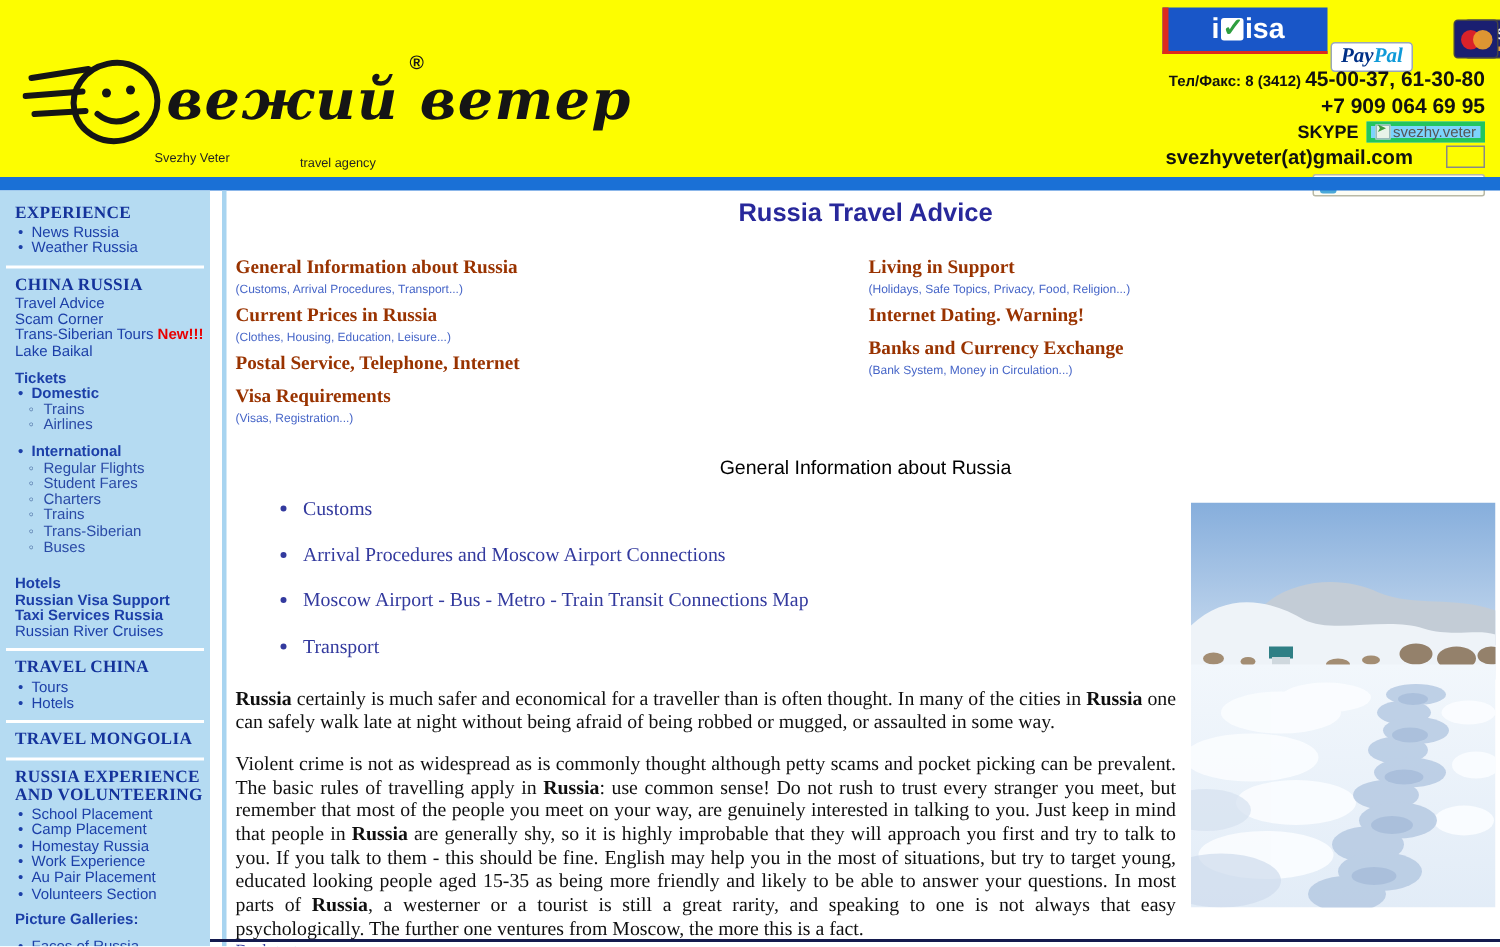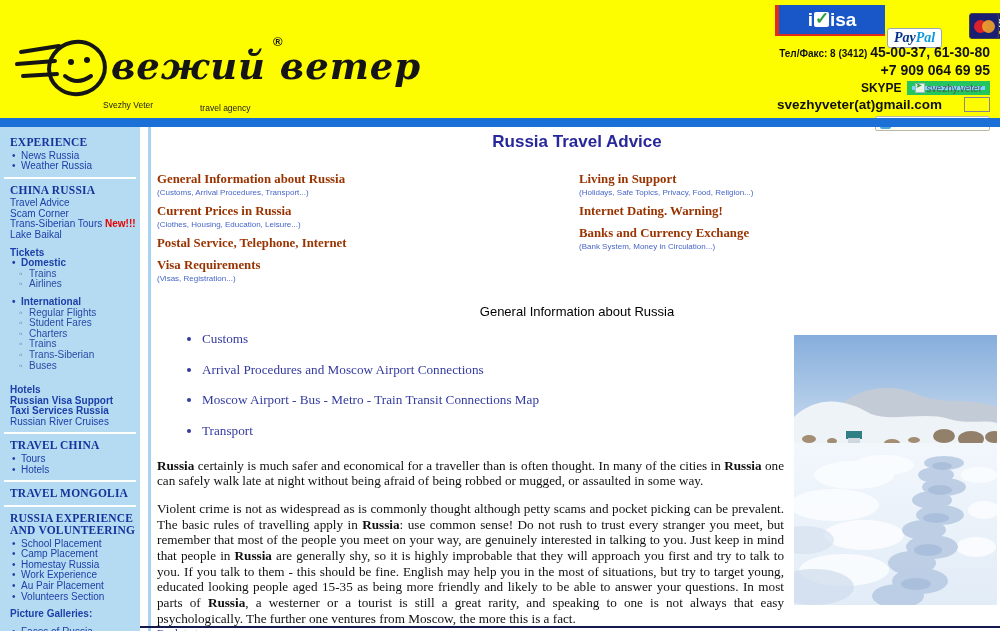--- a/index.html
+++ b/index.html
@@ -28,21 +28,21 @@
   .card-visa .gold { width:22px; height:3px; background:#e8a33d; margin-top:2px; }
   .card-mc { left:969px; width:30px; background:#1a1f71; }
   .card-mc .c1 { position:absolute; left:4px; top:6px; width:13px; height:13px; border-radius:50%; background:#d9222a; }
   .card-mc .c2 { position:absolute; left:12px; top:6px; width:13px; height:13px; border-radius:50%; background:#ee9f2d; opacity:.92; }
 
   .contact { position:absolute; right:10px; top:44px; text-align:right; color:#111; }
   .tel-row { font-size:14px; font-weight:bold; }
   .tel-row .tel-label { font-size:10px; font-weight:bold; }
   .mobile-row { font-size:14px; font-weight:bold; margin-top:2px; }
   .skype-row { margin-top:3px; font-size:12px; font-weight:bold; display:flex; align-items:center; justify-content:flex-end; gap:5px; }
-  .skype-badge { display:inline-flex; align-items:center; gap:2px; background:#7dd3fc; border:5px solid #22c55e; font-size:10px; font-weight:normal; color:#555; padding:0 3px; height:14px; }
+  .skype-badge { display:inline-flex; align-items:center; gap:2px; background:#7dd3fc; border:3px solid #22c55e; font-size:10px; font-weight:normal; color:#555; padding:0 3px; height:14px; }
   .skype-badge .sb-ic { width:10px; height:10px; background:#e8f3e8; border:1px solid #9bb; position:relative; }
   .skype-badge .sb-ic::after { content:"➤"; position:absolute; left:0; top:-3px; font-size:8px; color:#3a9a3a; }
   .email-row { margin-top:2px; font-size:13.5px; font-weight:bold; display:flex; align-items:center; justify-content:flex-end; gap:22px; }
   .flag { width:26px; height:15px; border:1px solid #888; display:flex; flex-direction:column; } .flag .f-w { background:#fff; } .flag .f-b { background:#0039a6; } .flag .f-r { background:#d52b1e; }
   .icons-row { margin-top:4px; display:flex; align-items:center; justify-content:flex-end; gap:6px; }
   .mail-icon { font-size:13px; color:#555; line-height:12px; }
   .tw-badge { display:inline-flex; align-items:center; gap:3px; background:#fdfdf5; border:1px solid #b9b9a6; border-radius:2px; padding:1px 4px; height:15px; }
   .tw-ic { width:11px; height:11px; background:#4aa8d8; border-radius:2px; color:#fff; font-size:9px; font-weight:bold; text-align:center; line-height:11px; }
   .tw-badge span.tw-txt { font-size:9.5px; color:#333; font-weight:bold; }
 

